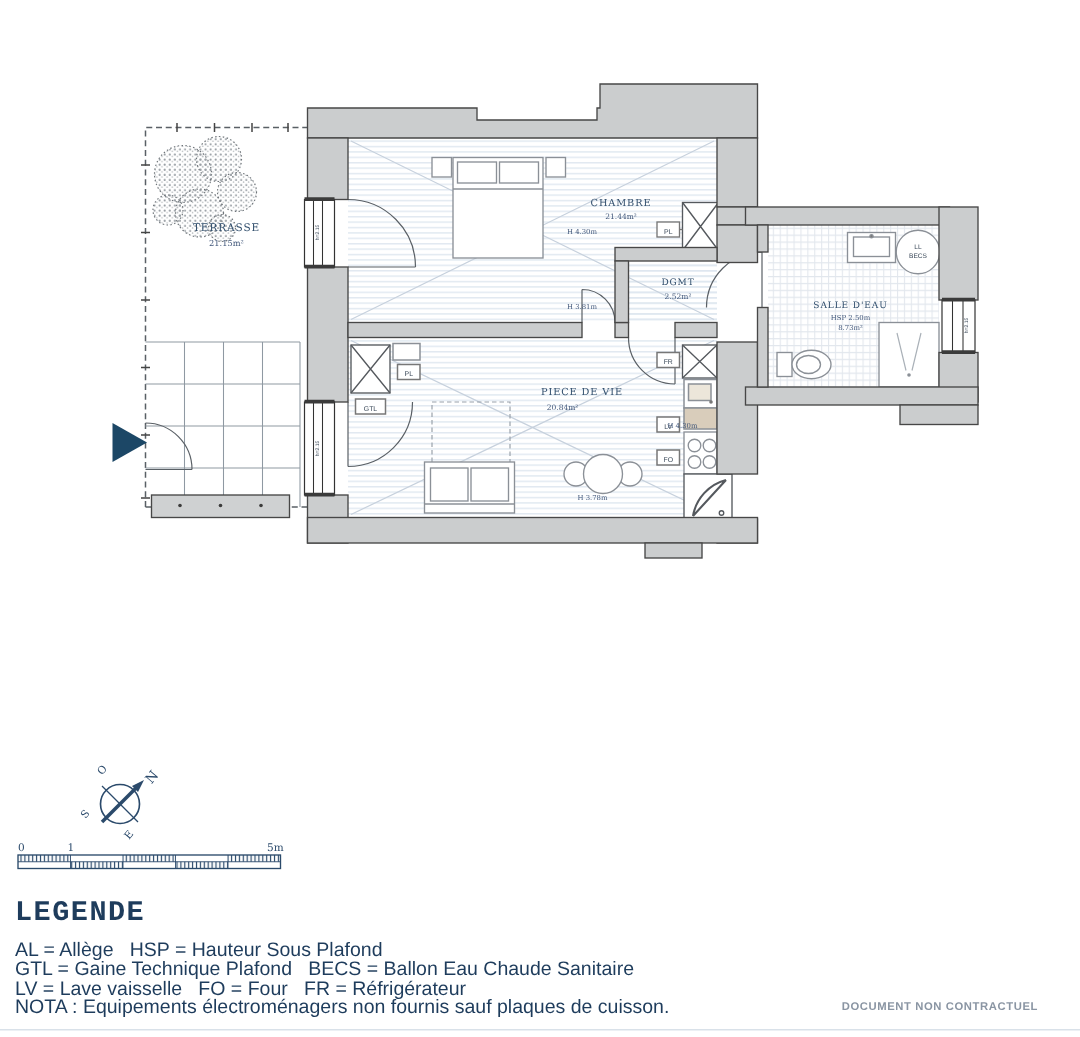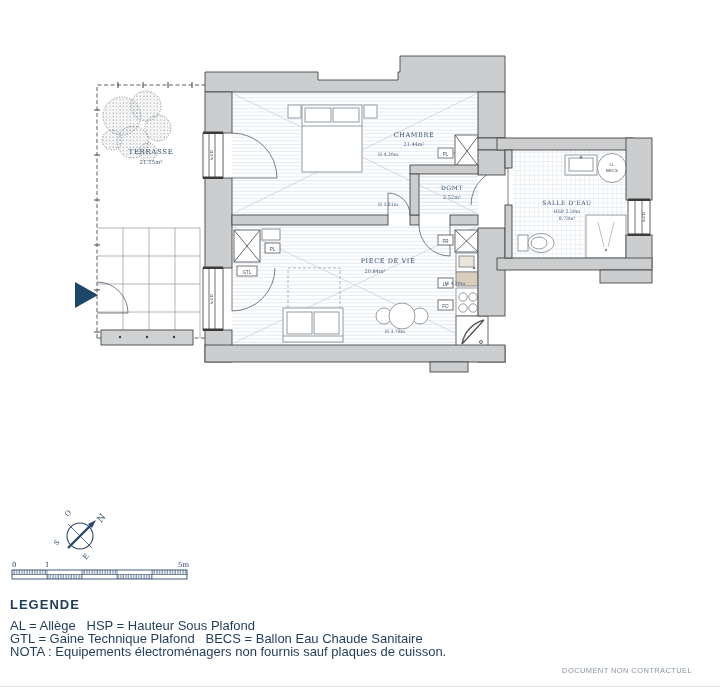--- a/index.html
+++ b/index.html
@@ -6,27 +6,28 @@
   #stage {
     position:relative; width:720px; height:691px; background:#ffffff;
     font-family:"Liberation Sans", sans-serif; overflow:hidden;
   }
   svg text { user-select:none; }
   .room-name { font-family:"DejaVu Serif", serif; fill:#33506e; letter-spacing:0.6px; }
   .room-sub  { font-family:"DejaVu Serif", serif; fill:#41577a; }
   .tiny-lbl  { font-family:"Liberation Sans", sans-serif; fill:#3c4a5a; }
   #legend-block { position:absolute; left:10px; top:597px; color:#1e3c5c; }
   #legend-title {
-    font-family:Liberation Sans, sans-serif; font-size:13px; letter-spacing:1px;
+    font-family:Liberation Mono, monospace; font-size:19px; letter-spacing:1px;
     color:#1e3c5c; margin:0 0 8px 0; font-weight:600;
   }
   .legend-line { font-size:13px; line-height:12.8px; white-space:pre; color:#1e3c5c; }
   #disclaimer {
     position:absolute; right:28px; top:666px; font-size:7.5px; letter-spacing:0.4px;
     color:#8a95a3;
+    font-weight:bold;
   }
   #bottom-rule { position:absolute; left:0; right:0; top:686px; border-top:1px solid #d9e1e9; }
 </style>
 </head>
 <body>
 
 <div id="stage">
 
 <svg width="720" height="590" viewBox="0 0 720 590">
   <defs>
@@ -307,18 +308,19 @@
     <rect x="152" y="570" width="35" height="4.5" fill="url(#hatchbar)"></rect>
     <path d="M47,570 V579 M82,570 V579 M117,570 V579 M152,570 V579 M12,574.5 H187" stroke="#2b4a6b" stroke-width="0.6" fill="none"></path>
   </g>
 </svg>
 
   
   <div id="legend-block">
     <div id="legend-title">LEGENDE</div>
     <div class="legend-line">AL = Allège   HSP = Hauteur Sous Plafond</div>
     <div class="legend-line">GTL = Gaine Technique Plafond   BECS = Ballon Eau Chaude Sanitaire</div>
+    <div class="legend-line">LV = Lave vaisselle   FO = Four   FR = Réfrigérateur</div>
     <div class="legend-line">NOTA : Equipements électroménagers non fournis sauf plaques de cuisson.</div>
   </div>
 
   <div id="disclaimer">DOCUMENT NON CONTRACTUEL</div>
   <div id="bottom-rule"></div>
 </div>
 
 </body></html>

